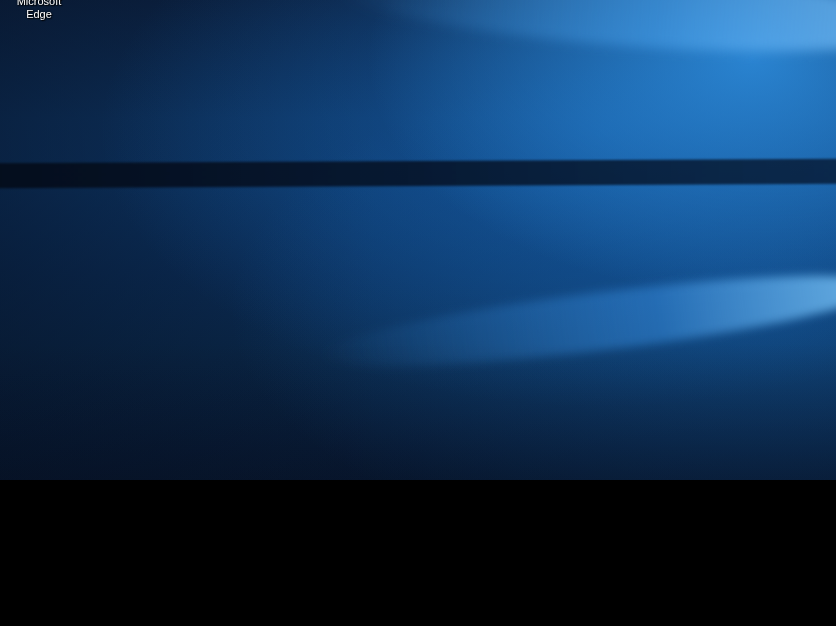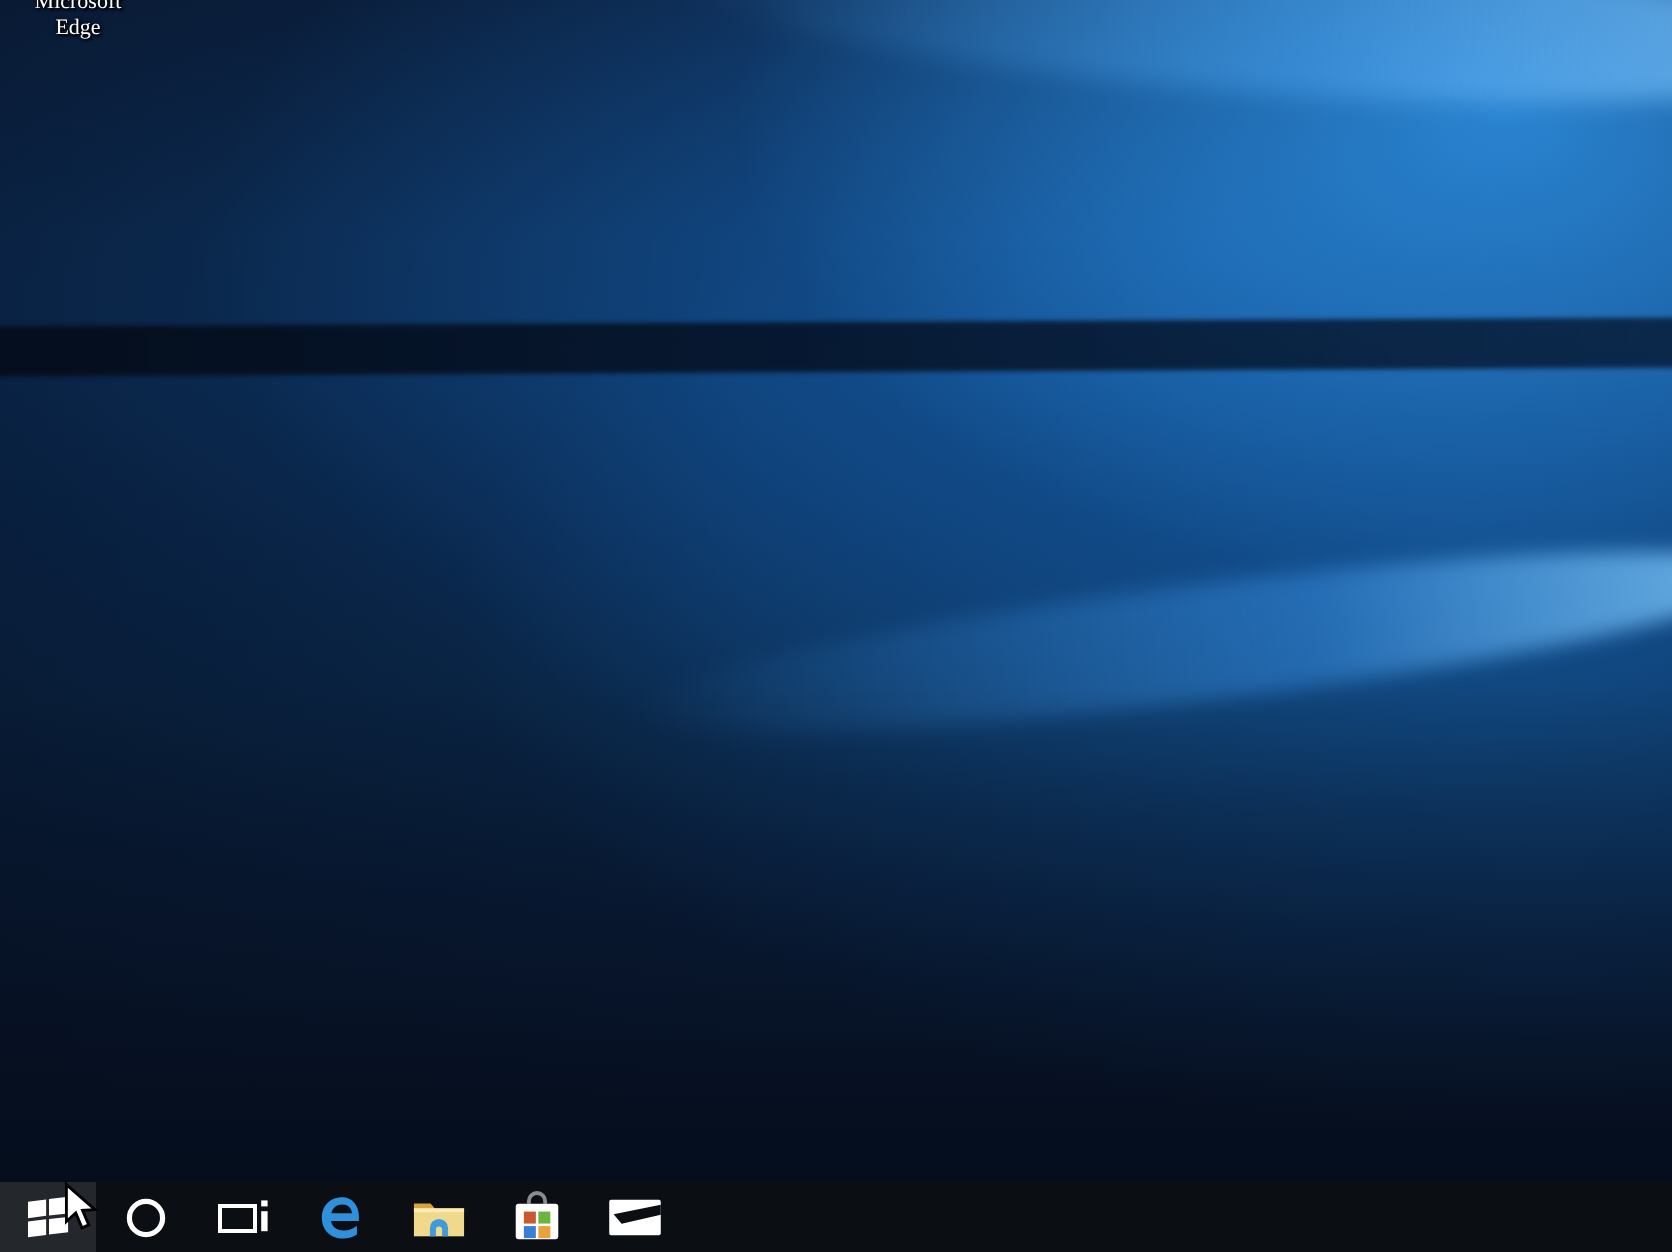--- a/index.html
+++ b/index.html
@@ -5,23 +5,22 @@
   :root{
     --taskbar_bg:#0b0e13;
     --start_hover_bg:#24272c;
     --menu_bg:#323232;
     --menu_text:#c3c3c3;
     --edge_blue:#2f8fdb;
   }
   html,body{margin:0;padding:0;background:#000;}
   body{font-family:"Liberation Sans",sans-serif;}
   #screen{
-    position:relative;width:836px;height:626px;overflow:hidden;
+    position:relative;width:836px;height:480px;overflow:hidden;
     background:#0a1a33;
-    font-family:Liberation Serif, serif;
   }
   
   #desktop{
     position:absolute;left:0;top:0;width:836px;height:591px;overflow:hidden;
     background:
       radial-gradient(ellipse 620px 380px at 90% 10%, rgba(46,143,224,.85), rgba(46,143,224,0) 62%),
       radial-gradient(ellipse 760px 420px at 72% 22%, rgba(22,98,176,.60), rgba(22,98,176,0) 66%),
       radial-gradient(ellipse 900px 430px at 92% 52%, rgba(23,105,185,.50), rgba(23,105,185,0) 60%),
       linear-gradient(90deg, rgba(6,18,38,.55) 0%, rgba(6,18,38,0) 45%),
       linear-gradient(180deg,#0c2344 0%,#0e3665 20%,#0d3768 31%,#0b2d57 46%,#0a2748 60%,#091d3a 76%,#08152b 92%,#071226 100%);

